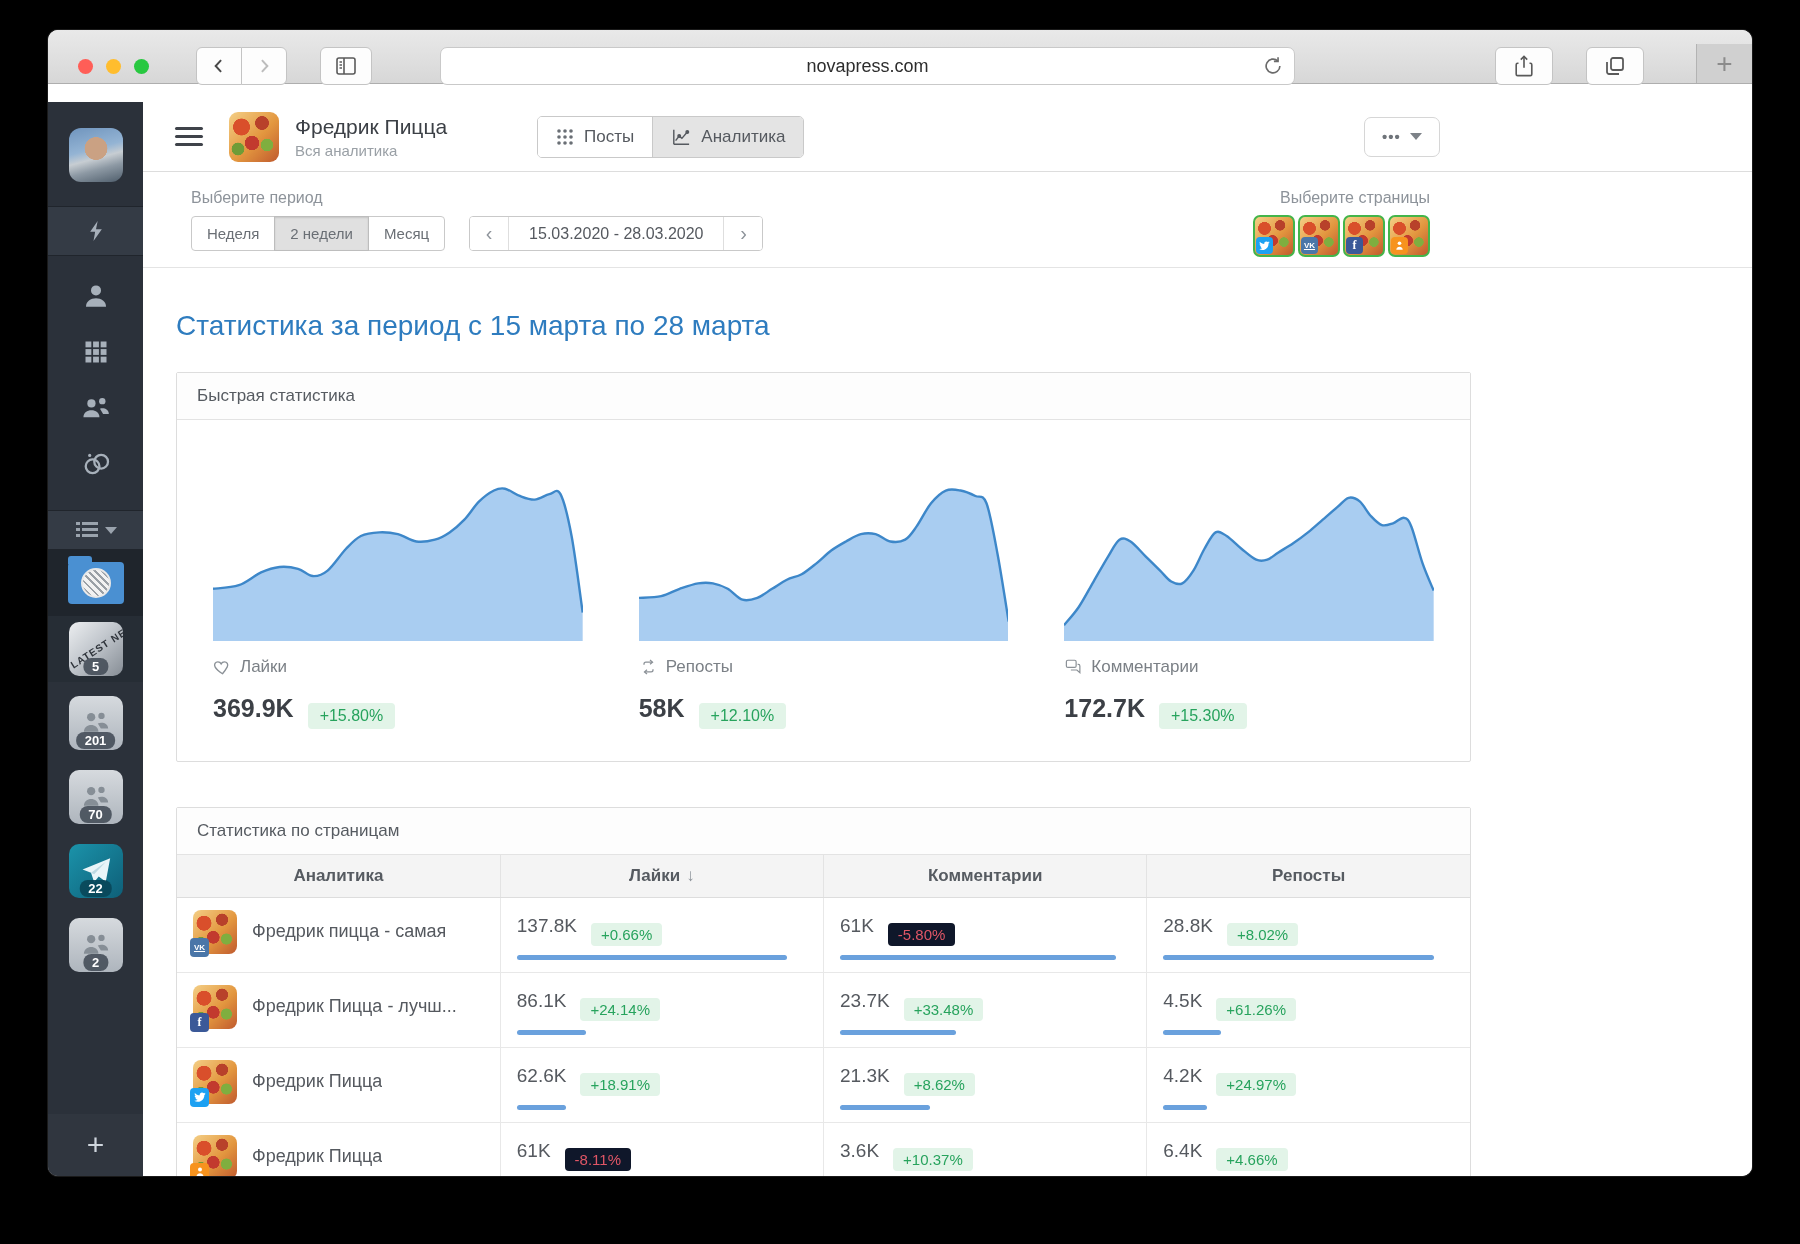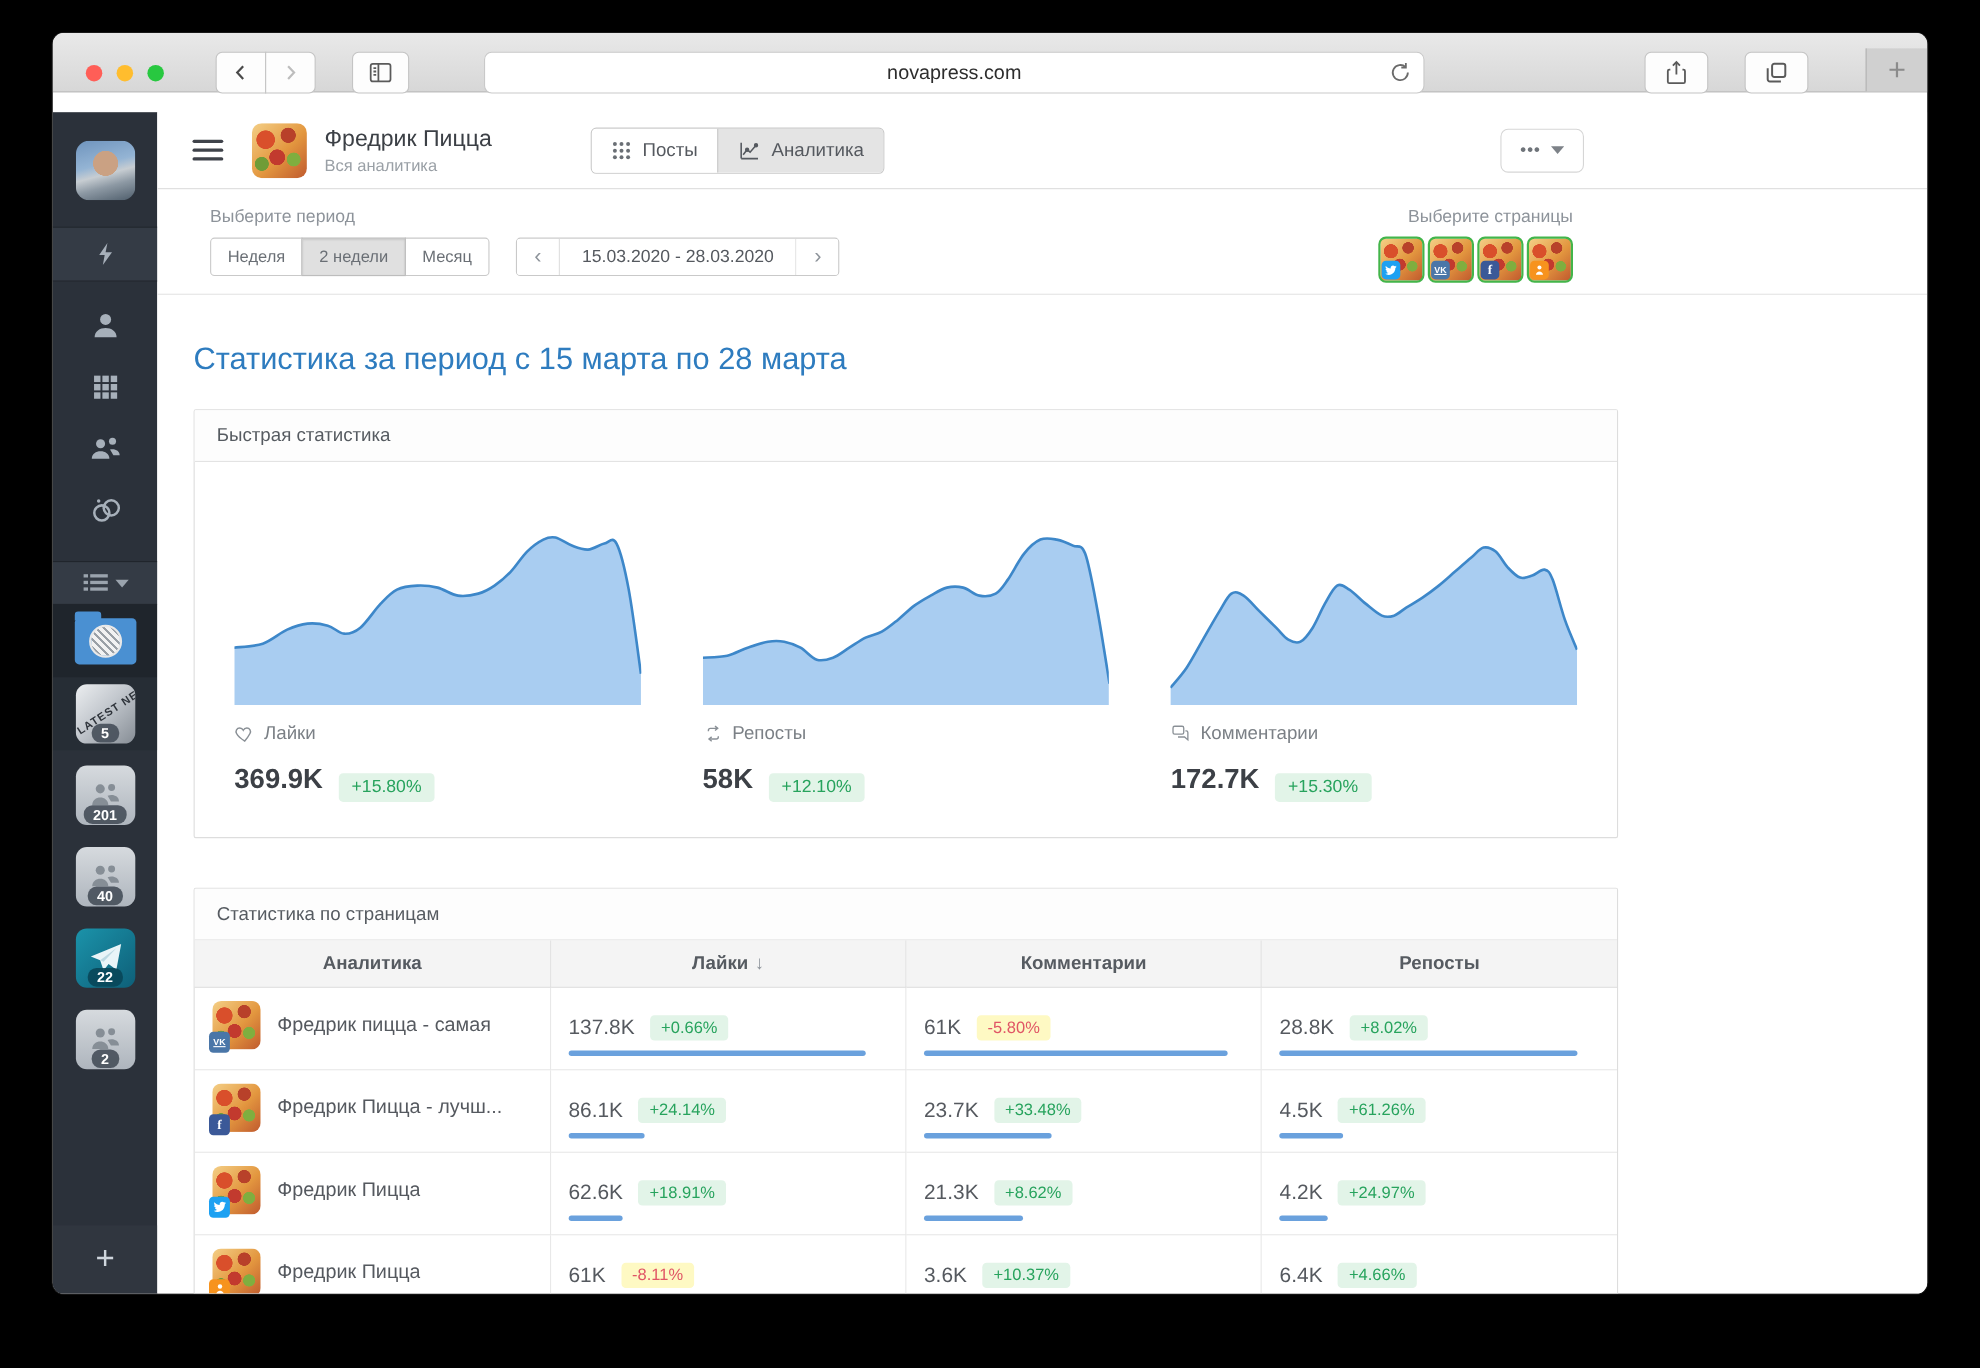--- a/index.html
+++ b/index.html
@@ -116,34 +116,34 @@
   .card{width:1295px;border:1px solid #ddd;border-radius:2px;margin-top:30px;background:#fff;}
   .cardhead{padding:13px 20px;font-size:17px;color:#565b61;border-bottom:1px solid #e3e3e3;background:#fdfdfd;}
   .chartsrow{display:flex;gap:56px;padding:26px 36px 32px;}
   .chartblock{flex:1;min-width:0;}
   .chartblock svg.area{width:100%;height:195px;display:block;}
   .metlabel{display:flex;align-items:center;gap:8px;margin-top:16px;font-size:17px;color:#7b8086;}
   .metval{display:flex;align-items:center;margin-top:10px;}
   .metval .num{font-size:25px;font-weight:bold;color:#3c4046;}
   .badge{margin-left:14px;padding:4px 12px;border-radius:4px;font-size:16px;font-weight:normal;
     color:#27a35d;background:#e2f4e8;margin-top:16px;}
-  .badge.neg{color:#e05666;background:#fef9c3;}
+  .badge.neg{color:#e05666;background:#0f172a;}
   
   table.pages{width:100%;border-collapse:collapse;}
   table.pages th{height:42px;background:#f4f4f4;font-size:17px;color:#565b61;font-weight:bold;
     border-bottom:1px solid #ddd;border-right:1px solid #e3e3e3;text-align:center;width:25%;}
   table.pages th:last-child{border-right:none;}
   table.pages td{border-bottom:1px solid #e8e8e8;border-right:1px solid #e8e8e8;padding:9px 16px 12px;vertical-align:top;}
   table.pages td:last-child{border-right:none;}
   table.pages tr:last-child td{border-bottom:none;}
   .pagecell{display:flex;align-items:center;gap:15px;padding-top:3px;}
   .rowav{position:relative;width:44px;height:44px;border-radius:8px;flex:none;}
   .rowav .nb{left:-3px;bottom:-3px;width:19px;height:19px;}
   .rowname{font-size:18px;color:#55595f;white-space:nowrap;overflow:hidden;}
-  .vcell .line1{display:flex;align-items:flex-end;}
+  .vcell .line1{display:flex;align-items:center;}
   .vcell .val{font-size:19px;color:#55595f;}
   .vcell .badge{font-size:15px;padding:3px 10px;}
   .bar{height:5px;background:#6aa1dd;border-radius:3px;margin-top:9px;}
   .mt45{margin-top:45px;}
   .sorticon{color:#8d939a;font-weight:normal;margin-left:6px;}
 </style>
 </head>
 <body>
 
 <div class="window">
@@ -285,21 +285,21 @@
       </div>
     </div>
     <div class="sb-row gap8">
       <div class="thumb t-group">
         <svg width="34" height="34" viewBox="0 0 28 24" fill="#868e96" style="margin-top:9px">
             <circle cx="10" cy="8" r="3.4"></circle>
             <path d="M4 20c0-3.6 3-5.6 6-5.6s6 2 6 5.6z"></path>
             <circle cx="18.5" cy="7" r="2.6"></circle>
             <path d="M15.5 13.2c.9-.4 1.9-.6 3-.6 2.8 0 5.5 1.6 5.5 4.8h-6"></path>
           </svg>
-        <span class="cnt">40</span>
+        <span class="cnt">70</span>
       </div>
     </div>
     <div class="sb-row gap8">
       <div class="thumb t-plane">
         <svg width="34" height="34" viewBox="0 0 24 24" fill="#e9f5f8">
             <path d="M22 3 2.5 11l6 2.3 2.2 6.7 3.2-4.2 5 3.7z"></path>
             <path d="M8.5 13.3 19 5.5l-8.3 8.8z" fill="#bcd9e2"></path>
           </svg>
         <span class="cnt">22</span>
       </div>

